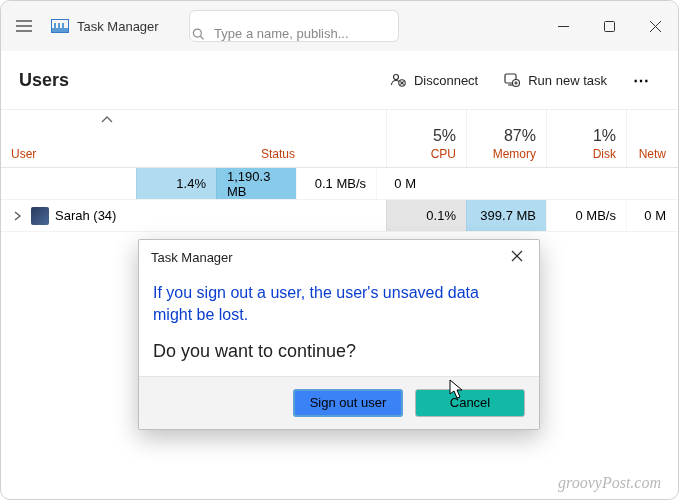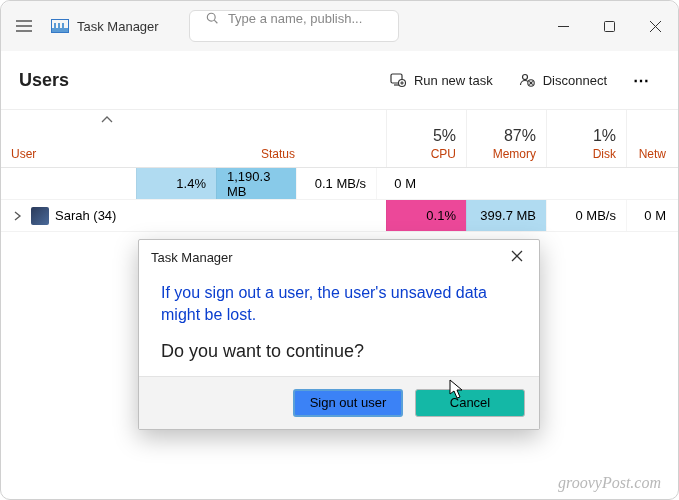--- a/index.html
+++ b/index.html
@@ -5,21 +5,21 @@
 * { box-sizing: border-box; margin: 0; padding: 0; font-family: "Segoe UI", Arial, sans-serif; }
 body { background: #fff; width: 679px; height: 500px; overflow: hidden; position: relative; }
 
 .window { width: 679px; height: 500px; border: 1px solid #d0d0d0; border-radius: 10px; background: #fff; display: flex; flex-direction: column; }
 
 .titlebar { height: 50px; display: flex; align-items: center; background: #f6f6f6; border-radius: 10px 10px 0 0; }
 .menu-btn { width: 46px; height: 50px; display: flex; align-items: center; justify-content: center; cursor: pointer; }
 .app-icon { width: 18px; height: 14px; border: 1px solid #3478c6; display: inline-block; background: linear-gradient(to top, #5b9bd5 30%, transparent 30%); position: relative; margin: 0 8px 0 4px; }
 .app-icon::before { content:""; position:absolute; bottom:3px; left:2px; width:12px; height:6px; background: repeating-linear-gradient(to right, #5b9bd5 0 2px, transparent 2px 4px); }
 .app-title { font-size: 13px; color: #333; }
-.search-box { margin-left: 30px; width: 210px; height: 32px; border: 1px solid #ddd; border-radius: 6px; background: #fff; display: flex; align-items: flex-start; padding: 0 16px; gap: 10px; }
+.search-box { margin-left: 30px; width: 210px; height: 32px; border: 1px solid #ddd; border-radius: 6px; background: #fff; display: flex; align-items: flex-end; padding: 0 2px; gap: 10px; }
 .search-box input { border: none; outline: none; font-size: 13px; width: 100%; color: #333; background: transparent; }
 .search-box input::placeholder { color: #888; }
 .win-controls { margin-left: auto; display: flex; }
 .win-btn { width: 46px; height: 50px; display: flex; align-items: center; justify-content: center; cursor: pointer; }
 .win-btn svg { width: 11px; height: 11px; }
 
 .toolbar { height: 58px; display: flex; align-items: center; padding: 0 18px; }
 .section-title { font-size: 18px; font-weight: 600; color: #222; }
 .tool-actions { margin-left: auto; display: flex; align-items: center; gap: 6px; }
 .tool-action { display: flex; align-items: center; gap: 8px; padding: 6px 10px; border-radius: 4px; cursor: pointer; font-size: 13px; color: #222; }
@@ -39,28 +39,28 @@
 .data-row { display: flex; height: 32px; align-items: center; border-bottom: 1px solid #f2f2f2; font-size: 13px; }
 .cell { padding: 0 10px; display: flex; align-items: center; height: 100%; }
 .cell-user { width: 250px; gap: 6px; }
 .cell-status { width: 135px; }
 .cell-metric { width: 80px; justify-content: flex-end; text-align: left; border-left: 1px solid rgba(0,0,0,0.04); }
 .avatar { width: 18px; height: 18px; background: #c97b4a; border-radius: 2px; display:inline-block; }
 .avatar.u2 { background: linear-gradient(135deg,#2a3a5a,#4a6a9a); }
 .redact { display:inline-block; width: 120px; height: 12px; background: #e8e8e8; filter: blur(1px); border-radius:2px; }
 .expand-chev { display:inline-flex; width:14px; justify-content:center; color:#666; cursor:pointer; }
 
-.hl-light { background: #ec4899; }
+.hl-light { background: #e5e5e5; }
 .hl-med { background: #b0dbf1; }
 .hl-dark { background: #88cae9; }
 
 .dialog { position: absolute; left: 138px; top: 239px; width: 402px; background: #fff; border: 1px solid #bfbfbf; border-radius: 2px; box-shadow: 0 8px 24px rgba(0,0,0,0.25); display:flex; flex-direction:column; }
 .dialog-title { display: flex; align-items: center; height: 34px; padding: 0 12px; font-size: 13px; color: #222; border-bottom: none; }
 .dialog-close { margin-left: auto; cursor: pointer; padding: 4px; }
-.dialog-body { padding: 8px 20px 14px 22px; }
+.dialog-body { padding: 8px 20px 14px 14px; }
 .dialog-warn { color: #0a3ecf; font-size: 16px; line-height: 1.4; margin-bottom: 14px; }
 .dialog-msg { font-size: 18px; color: #222; }
 .dialog-actions { display: flex; justify-content: flex-end; gap: 12px; padding: 12px 14px; background: #f3f3f3; border-top: 1px solid #e3e3e3; }
 .dlg-btn { min-width: 110px; height: 28px; border: 1px solid #b8b8b8; background: #14b8a6; font-size: 13px; border-radius: 3px; cursor: pointer; }
 .dlg-btn.primary { border: 2px solid #5aa0d8; background: #3b82f6; }
 
 .watermark { position: absolute; right: 18px; bottom: 8px; font-family: Georgia, serif; font-style: italic; color: #b8b8b8; font-size: 16px; }
 
 .cursor { position:absolute; left:449px; top:379px; pointer-events:none; }
 </style>
@@ -102,37 +102,37 @@
           </svg>
         </div>
     </div>
   </div>
 
   <div class="toolbar">
     <div class="section-title">Users</div>
     <div class="tool-actions">
       <div class="tool-action">
         <svg width="16" height="16" viewBox="0 0 16 16">
+            <circle cx="6" cy="5" r="2.5" stroke="#333" fill="none" stroke-width="1.2"></circle>
+            <path d="M1.5 13c0-2.5 2-4.5 4.5-4.5s4.5 2 4.5 4.5" stroke="#333" fill="none" stroke-width="1.2"></path>
+            <circle cx="12" cy="11" r="3.2" fill="#fff" stroke="#333" stroke-width="1.1"></circle>
+            <line x1="10.3" y1="9.3" x2="13.7" y2="12.7" stroke="#333" stroke-width="1.1"></line>
+            <line x1="13.7" y1="9.3" x2="10.3" y2="12.7" stroke="#333" stroke-width="1.1"></line>
+          </svg>
+        <span>Disconnect</span>
+      </div>
+      <div class="tool-action">
+        <svg width="16" height="16" viewBox="0 0 16 16">
             <rect x="1" y="2" width="11" height="9" rx="1.5" stroke="#333" fill="none" stroke-width="1.2"></rect>
             <line x1="4" y1="13" x2="9" y2="13" stroke="#333" stroke-width="1.2"></line>
             <circle cx="12" cy="11" r="3.5" fill="#fff" stroke="#333" stroke-width="1.1"></circle>
             <line x1="12" y1="9.3" x2="12" y2="12.7" stroke="#333" stroke-width="1.1"></line>
             <line x1="10.3" y1="11" x2="13.7" y2="11" stroke="#333" stroke-width="1.1"></line>
           </svg>
         <span>Run new task</span>
-      </div>
-      <div class="tool-action">
-        <svg width="16" height="16" viewBox="0 0 16 16">
-            <circle cx="6" cy="5" r="2.5" stroke="#333" fill="none" stroke-width="1.2"></circle>
-            <path d="M1.5 13c0-2.5 2-4.5 4.5-4.5s4.5 2 4.5 4.5" stroke="#333" fill="none" stroke-width="1.2"></path>
-            <circle cx="12" cy="11" r="3.2" fill="#fff" stroke="#333" stroke-width="1.1"></circle>
-            <line x1="10.3" y1="9.3" x2="13.7" y2="12.7" stroke="#333" stroke-width="1.1"></line>
-            <line x1="13.7" y1="9.3" x2="10.3" y2="12.7" stroke="#333" stroke-width="1.1"></line>
-          </svg>
-        <span>Disconnect</span>
       </div>
       <div class="more-btn">⋯</div>
     </div>
   </div>
 
   <div class="table-area">
     <div class="grid">
       <div class="header-row">
         <div class="col col-user">
           <svg class="chev-sort" width="12" height="8" viewBox="0 0 12 8">

